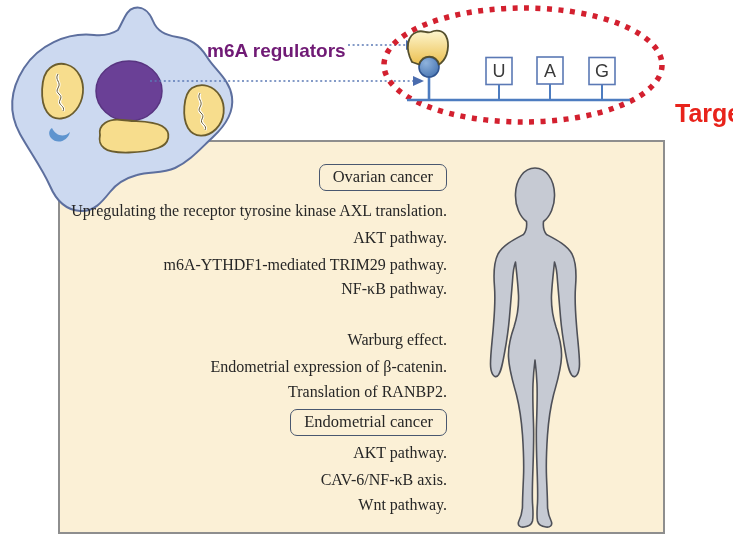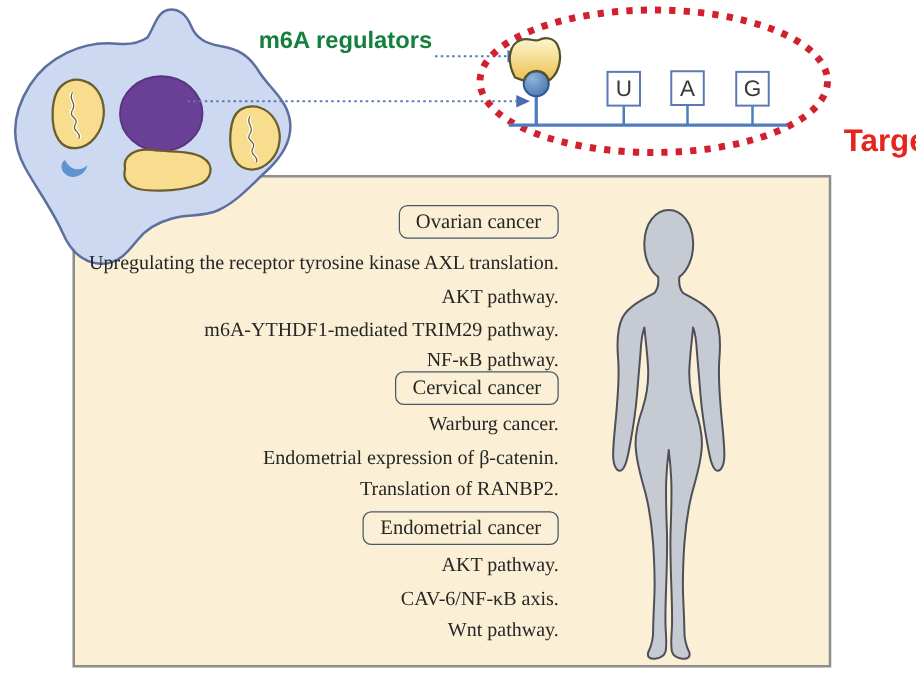--- a/index.html
+++ b/index.html
@@ -17,25 +17,25 @@
     background:#fbf0d6;
     border:2px solid #8e8e8e;
     box-sizing:border-box;
     z-index:1;
   }
   .fig-svg{
     position:absolute;left:0;top:0;z-index:2;
   }
   .regulators-label{
     position:absolute;
-    left:207px;top:22px;
+    left:207px;top:40px;
     font-family:"Liberation Sans", sans-serif;
     font-weight:bold;
     font-size:19px;
-    color:#15803d;
+    color:#701a75;
     z-index:4;
     white-space:nowrap;
   }
   .target-label{
     position:absolute;
     left:644px;top:99px;
     font-family:"Liberation Sans", sans-serif;
     font-weight:bold;
     font-size:25px;
     color:#e8231b;
@@ -177,21 +177,20 @@
   </svg>
 
   <div class="regulators-label">m6A regulators</div>
   <div class="target-label">Target</div>
 
   <div class="row box" style="top:164px;">Ovarian cancer</div>
   <div class="row" style="top:202px;">Upregulating the receptor tyrosine kinase AXL translation.</div>
   <div class="row" style="top:229px;">AKT pathway.</div>
   <div class="row" style="top:256px;">m6A-YTHDF1-mediated TRIM29 pathway.</div>
   <div class="row" style="top:280px;">NF-κB pathway.</div>
-  <div class="row box" style="top:297px;">Cervical cancer</div>
-  <div class="row" style="top:331px;">Warburg cancer.</div>
+  <div class="row" style="top:331px;">Warburg effect.</div>
   <div class="row" style="top:358px;">Endometrial expression of β-catenin.</div>
   <div class="row" style="top:383px;text-align:center;">Translation of RANBP2.</div>
   <div class="row box" style="top:409px;">Endometrial cancer</div>
   <div class="row" style="top:444px;">AKT pathway.</div>
   <div class="row" style="top:471px;">CAV-6/NF-κB axis.</div>
   <div class="row" style="top:496px;">Wnt pathway.</div>
 </div>
 
 </body></html>

